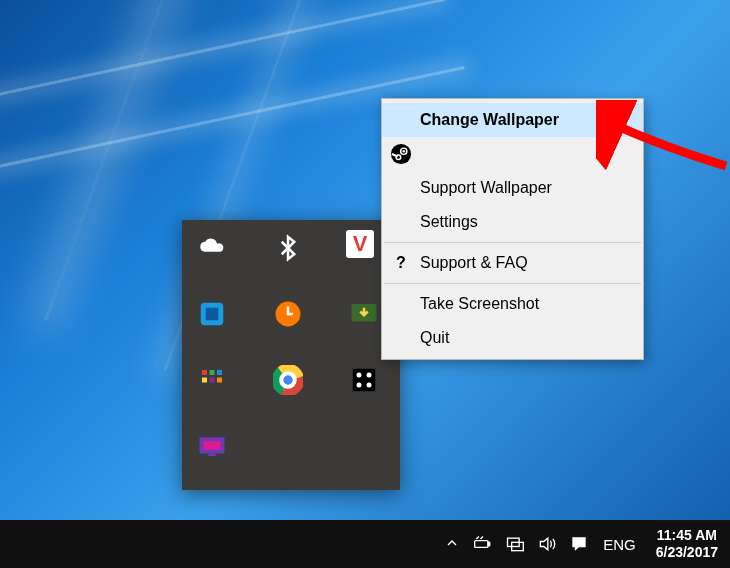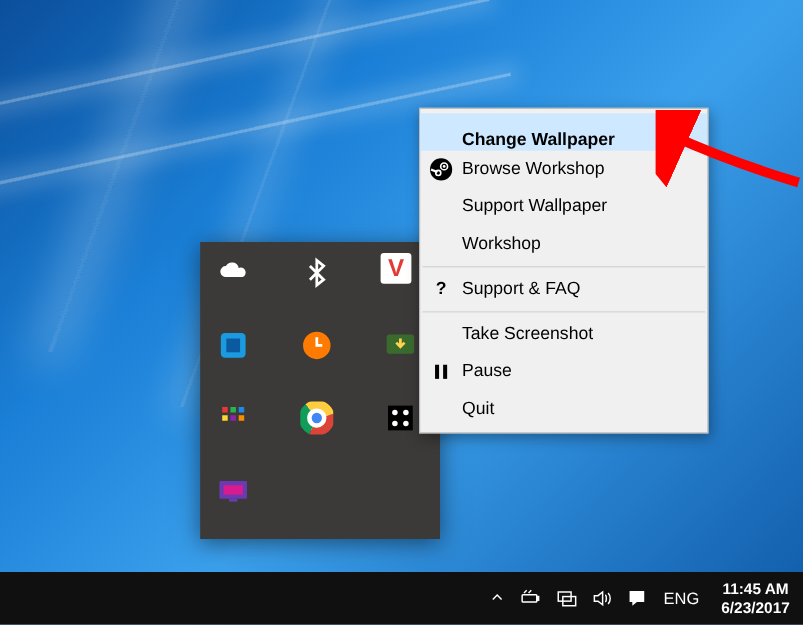--- a/index.html
+++ b/index.html
@@ -53,21 +53,21 @@
       font-size: 16px;
       color:#000;
     }
     .ctx-item {
       height: 34px;
       display:flex; align-items:center;
       padding: 0 14px 0 38px;
       position:relative;
       cursor: default;
     }
-    .ctx-item.highlight { background:#cde8ff;align-items:flex-end; }
+    .ctx-item.highlight { background:#cde8ff; }
     .ctx-item .mi { position:absolute; left:8px; top:50%; transform:translateY(-50%); width:22px; height:22px; display:flex; align-items:center; justify-content:center; font-size:16px; color:#000;}
     .ctx-sep { height:1px; background:#d0d0d0; margin: 3px 2px; }
 
     
     .arrow-wrap { position:absolute; left:596px; top:100px; width:140px; height:80px; pointer-events:none;}
 
     
     .taskbar {
       position:absolute; left:0; bottom:0; width:100%; height:48px;
       background:#101010;
@@ -168,45 +168,35 @@
     <div class="ctx-item">
       <span class="mi">
         <svg viewBox="0 0 24 24">
             <circle cx="12" cy="12" r="11" fill="#000"></circle>
             <circle cx="15" cy="9" r="3.4" fill="none" stroke="#fff" stroke-width="1.6"></circle>
             <circle cx="15" cy="9" r="1.4" fill="#fff"></circle>
             <circle cx="9.2" cy="15.5" r="2.5" fill="none" stroke="#fff" stroke-width="1.6"></circle>
             <path d="M2 12l6.3 2.7" stroke="#fff" stroke-width="2.2"></path>
           </svg>
       </span>
-      <span>Browse Workshop</span>
     </div>
     <div class="ctx-item">
       <span>Support Wallpaper</span>
     </div>
     <div class="ctx-item">
-      <span>Workshop</span>
+      <span>Settings</span>
     </div>
     <div class="ctx-sep"></div>
     <div class="ctx-item">
       <span class="mi" style="font-weight:700;">?</span>
       <span>Support &amp; FAQ</span>
     </div>
     <div class="ctx-sep"></div>
     <div class="ctx-item">
       <span>Take Screenshot</span>
-    </div>
-    <div class="ctx-item">
-      <span class="mi">
-        <svg viewBox="0 0 24 24">
-            <rect x="6" y="5" width="4" height="14" fill="#000"></rect>
-            <rect x="14" y="5" width="4" height="14" fill="#000"></rect>
-          </svg>
-      </span>
-      <span>Pause</span>
     </div>
     <div class="ctx-item">
       <span>Quit</span>
     </div>
   </div>
 
   <div class="arrow-wrap">
     <svg viewBox="0 0 140 80">
       <defs>
         <marker id="ah" markerWidth="10" markerHeight="10" refX="2" refY="5" orient="auto">

